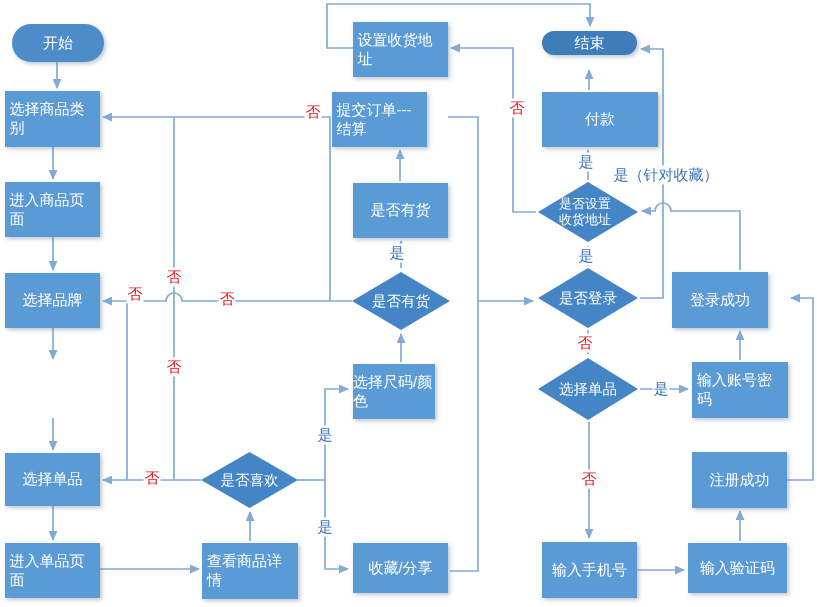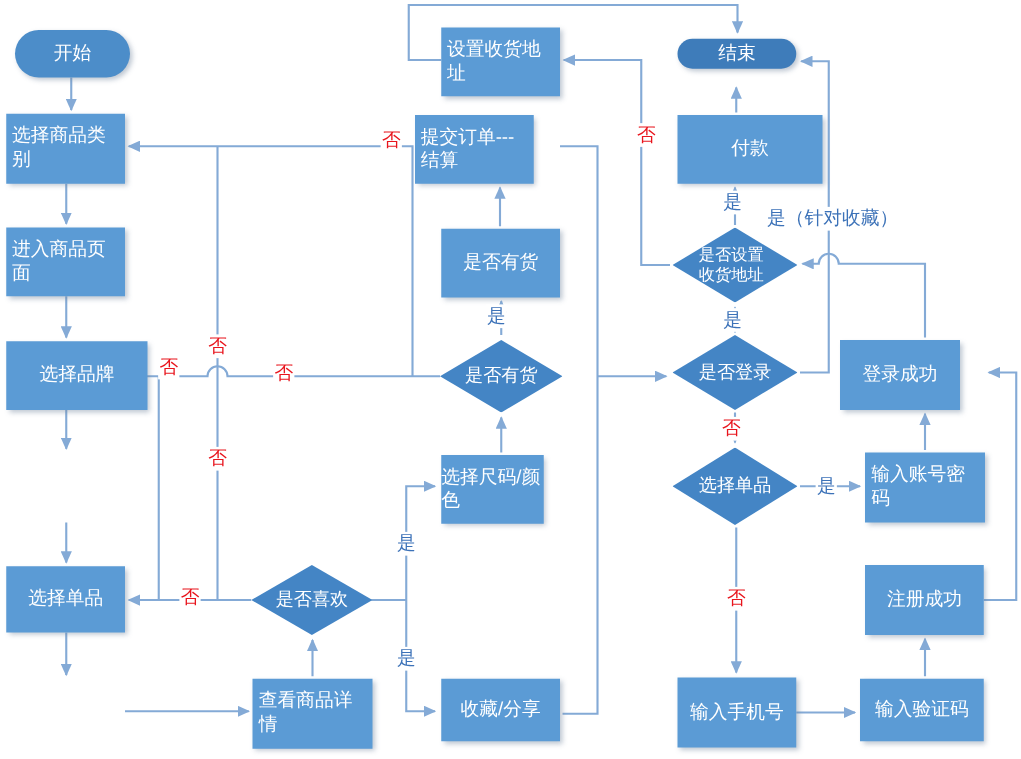--- a/index.html
+++ b/index.html
@@ -85,25 +85,28 @@
 
   <div class="node term term-start" style="left:12px;top:24px;width:92px;height:38px">
       <span>开始</span>
     </div>
   <div class="node proc" style="left:5px;top:91px;width:95px;height:56px">
       <span>选择商品类别</span>
     </div>
   <div class="node proc" style="left:5px;top:182px;width:95px;height:55px">
       <span>进入商品页面</span>
     </div>
-  <div class="node proc" style="left:5px;top:273px;width:113px;height:55px">
+  <div class="node proc" style="left:5px;top:273px;width:95px;height:55px">
       <span>选择品牌</span>
     </div>
   <div class="node proc" style="left:5px;top:453px;width:95px;height:53px">
       <span>选择单品</span>
+    </div>
+  <div class="node proc" style="left:5px;top:543px;width:95px;height:55px">
+      <span>进入单品页面</span>
     </div>
 
   <div class="node proc" style="left:202px;top:543px;width:96px;height:56px">
       <span>查看商品详情</span>
     </div>
   <div class="node dec" style="left:201px;top:452px;width:97px;height:56px">
       <span>是否喜欢</span>
     </div>
 
   <div class="node proc" style="left:353px;top:22px;width:95px;height:55px">

